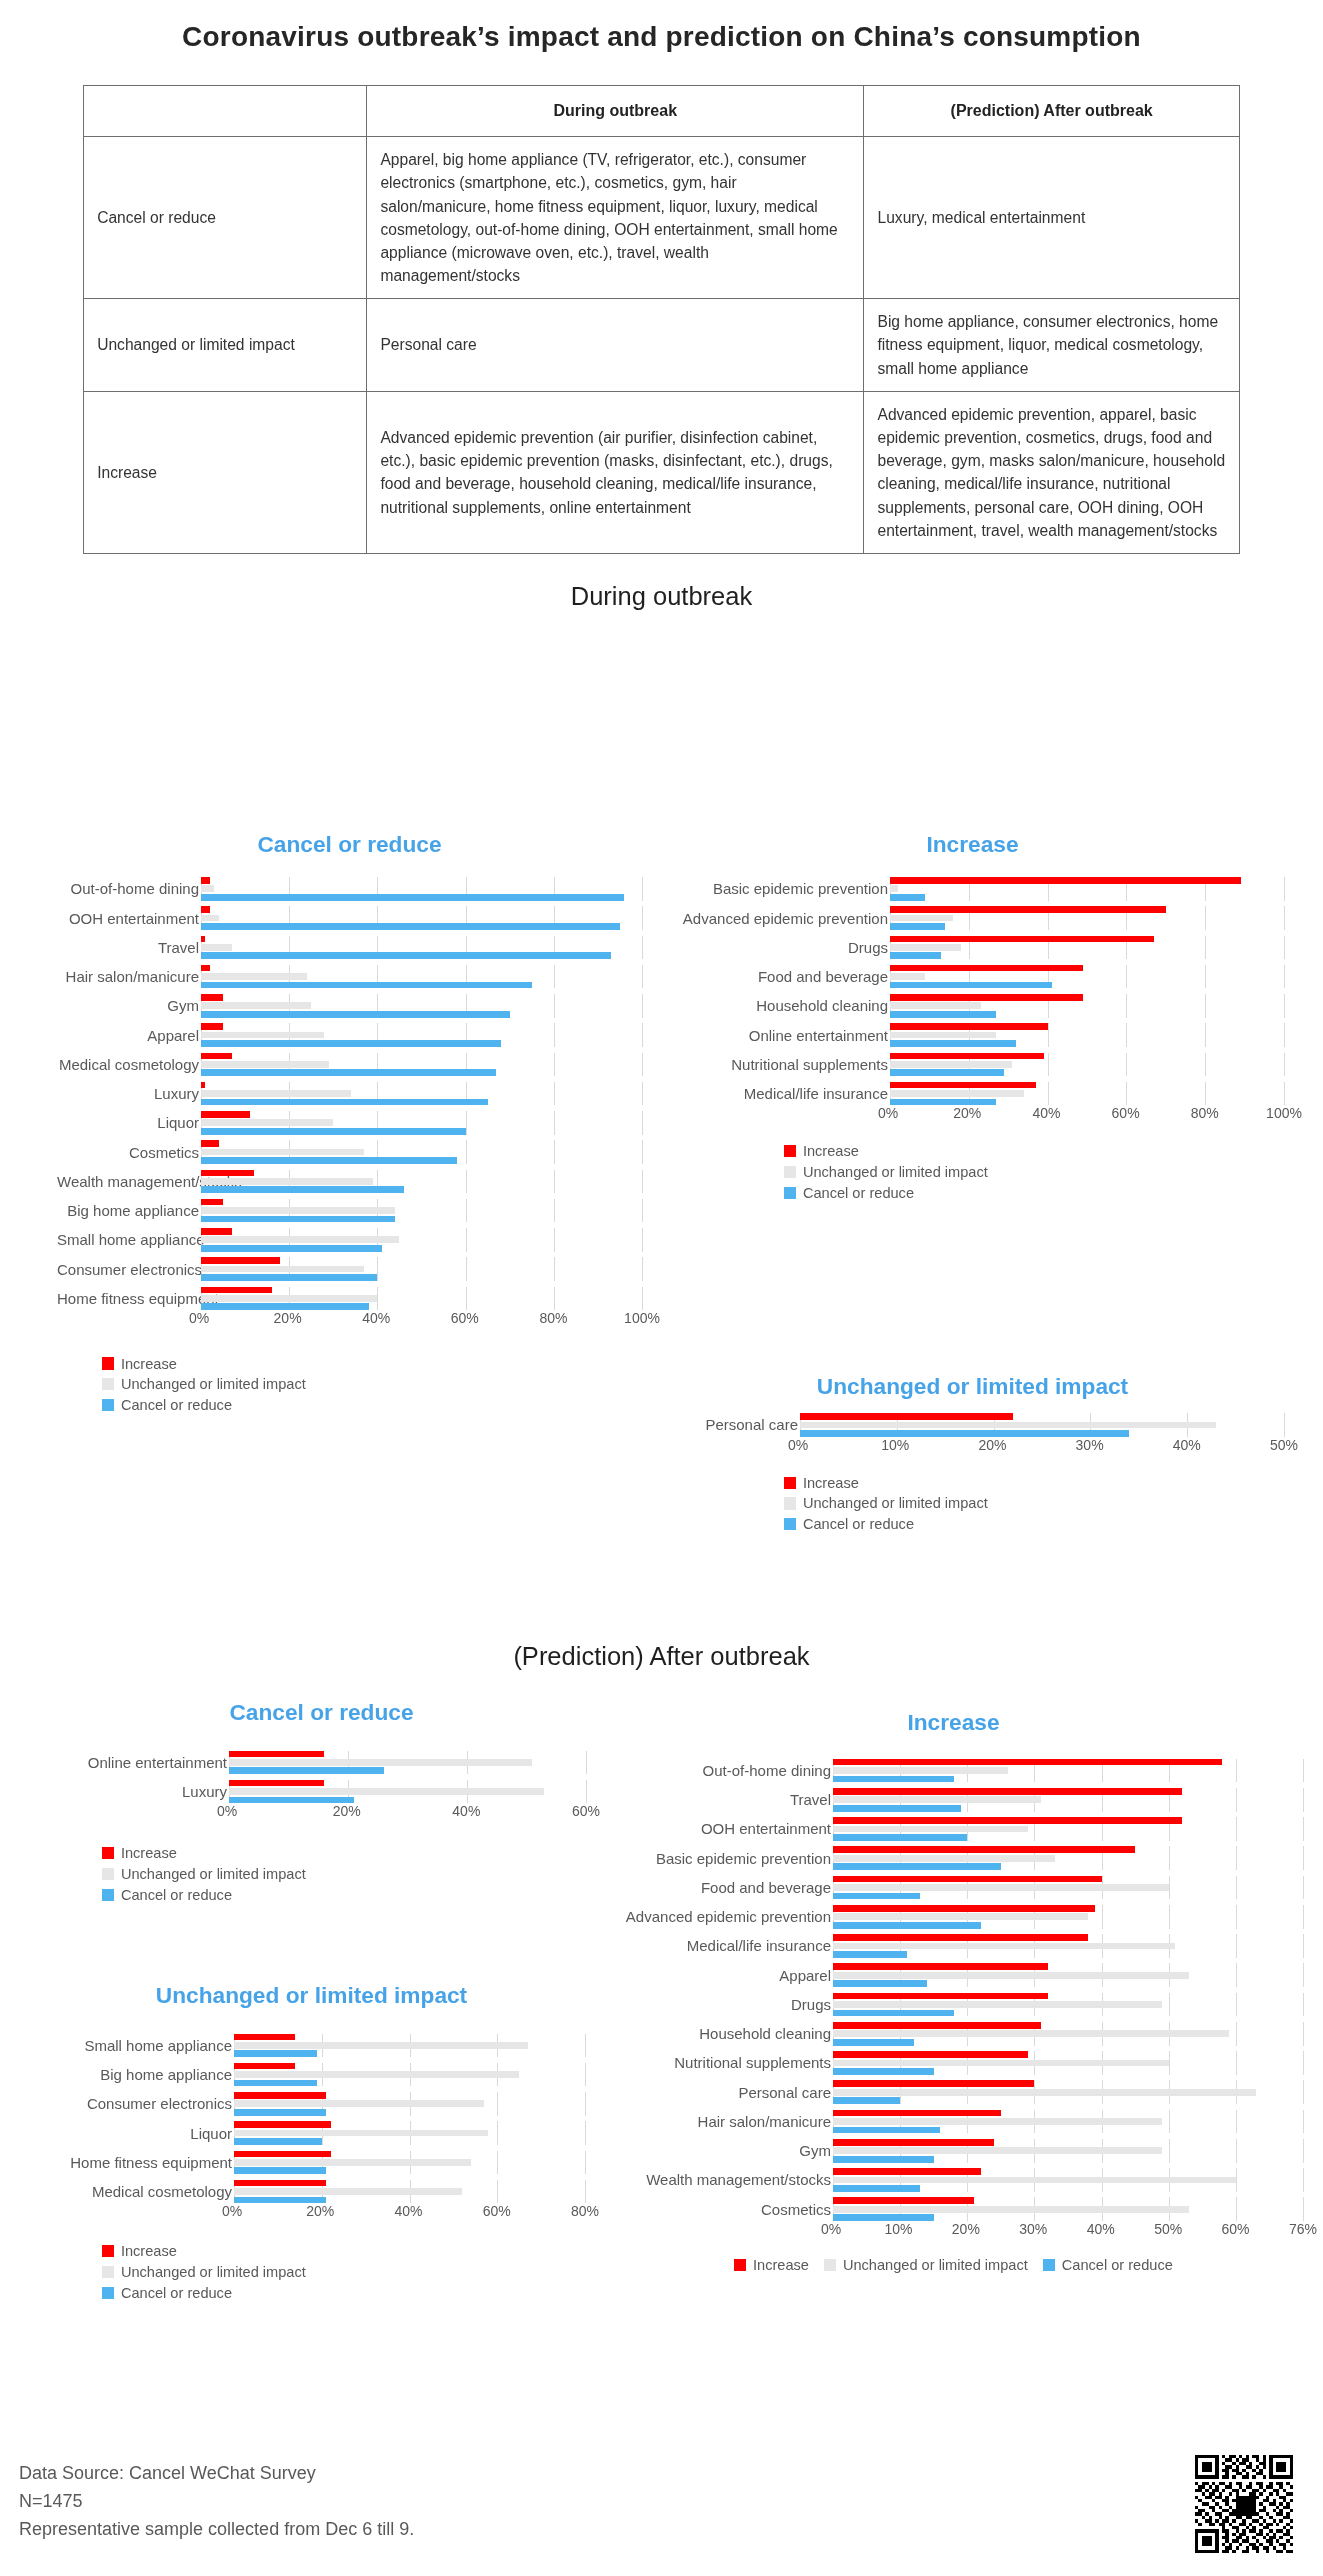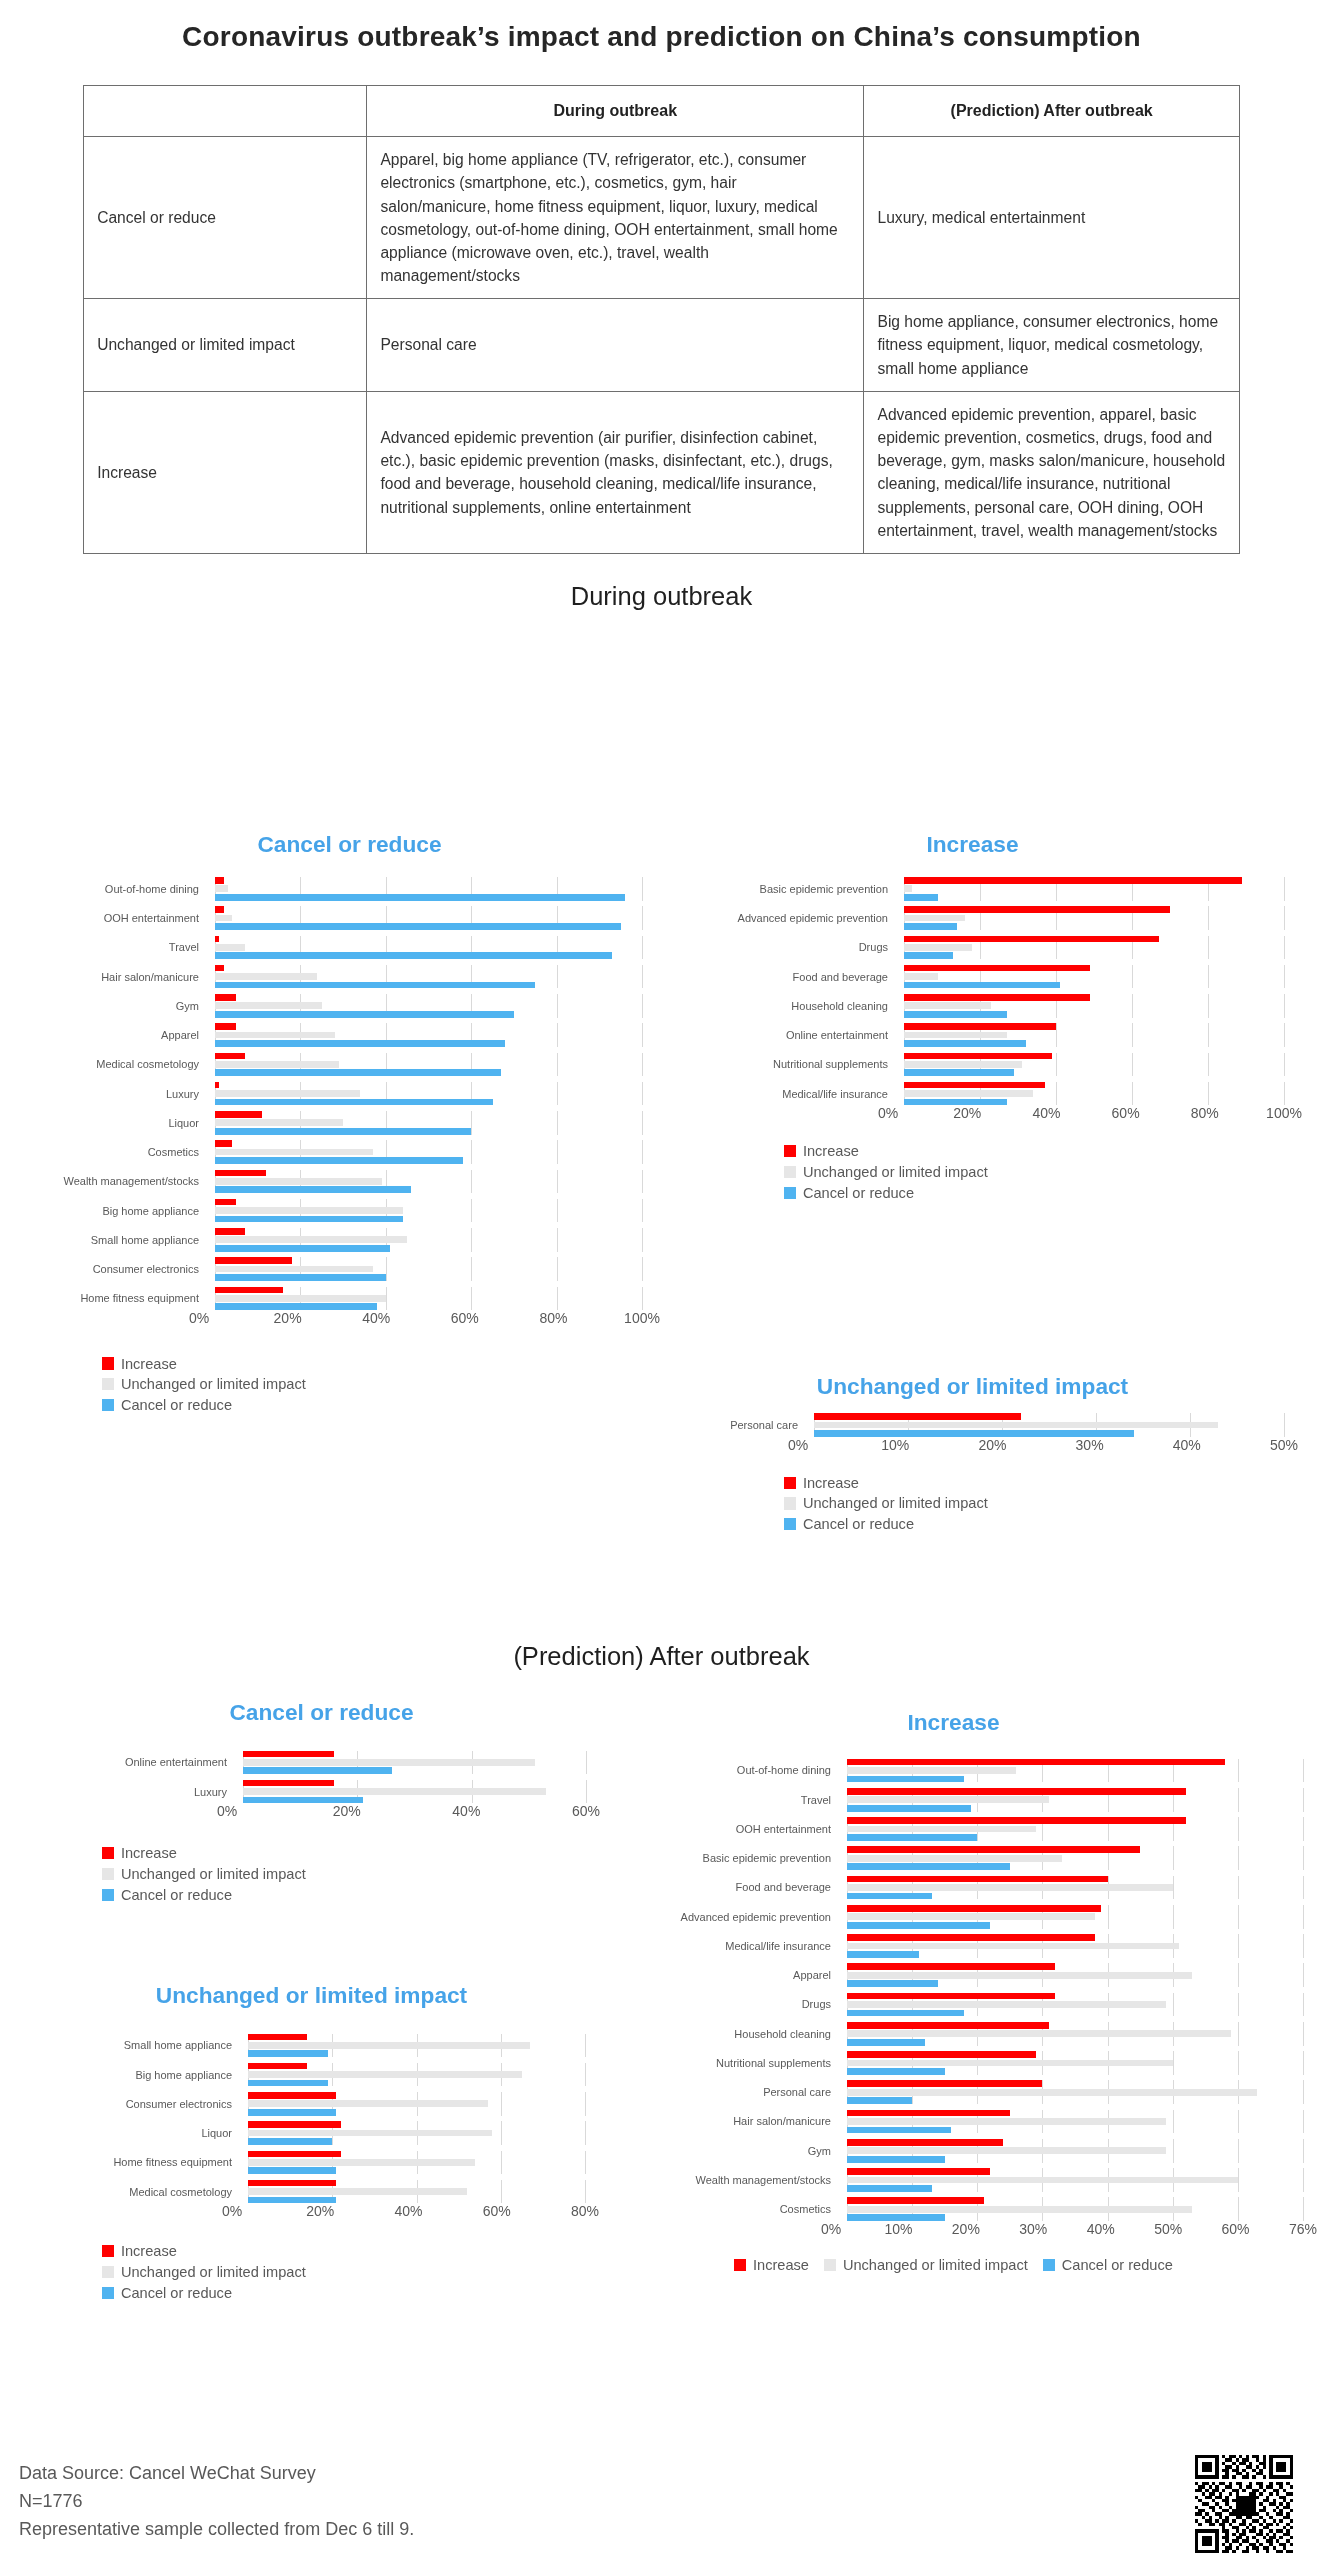--- a/index.html
+++ b/index.html
@@ -38,22 +38,22 @@
   }
   .chart-title{
     font-size:22.7px;font-weight:bold;color:#46A3E8;text-align:center;
   }
 
   
   .chart{position:relative;}
   .rows{position:relative;}
   .row{display:flex;align-items:center;}
   .cat{
-    font-size:11px;color:#595959;text-align:right;
-    padding-right:16px;white-space:nowrap;flex:0 0 auto;
+    font-size:15px;color:#595959;text-align:right;
+    padding-right:2px;white-space:nowrap;flex:0 0 auto;
   }
   .plot{
     position:relative;flex:1 1 auto;box-sizing:border-box;
   }
   .grid{position:absolute;left:0;top:0;right:0;bottom:0;pointer-events:none;}
   .gl{position:absolute;top:0;bottom:0;width:0.9px;background:#d9d9d9;}
   .bars{position:relative;}
   .bar{height:6.6px;border-radius:0;}
   .bar.inc{background:#FF0000;}
   .bar.unc{background:#E6E6E6;}
@@ -1349,21 +1349,21 @@
         </div>
         <div class="li">
           <span class="sw can"></span>
           <span>Cancel or reduce</span>
         </div>
       </div>
   </div>
 
   <div class="footer">
     <div>Data Source: Cancel WeChat Survey</div>
-    <div>N=1776</div>
+    <div>N=1475</div>
     <div>Representative sample collected from Dec 6 till 9.</div>
   </div>
 
   <div class="qr">
     <svg viewBox="0 0 29 29" width="98" height="98" shape-rendering="crispEdges">
       <rect width="29" height="29" fill="#fff"></rect>
       <g fill="#000">
         <rect x="0" y="0" width="7" height="7"></rect>
           <rect x="1" y="1" width="5" height="5" fill="#fff"></rect>
           <rect x="2" y="2" width="3" height="3"></rect>

